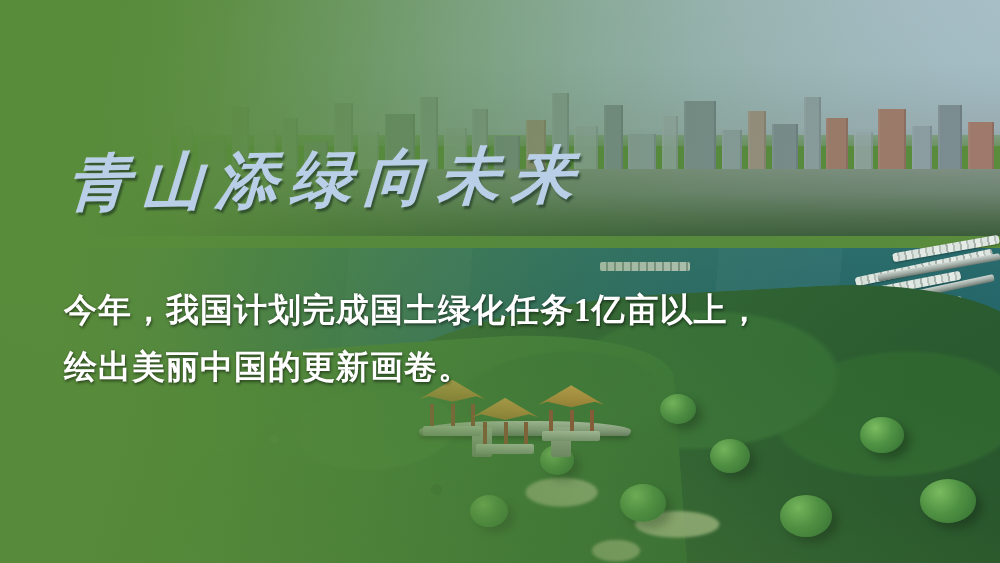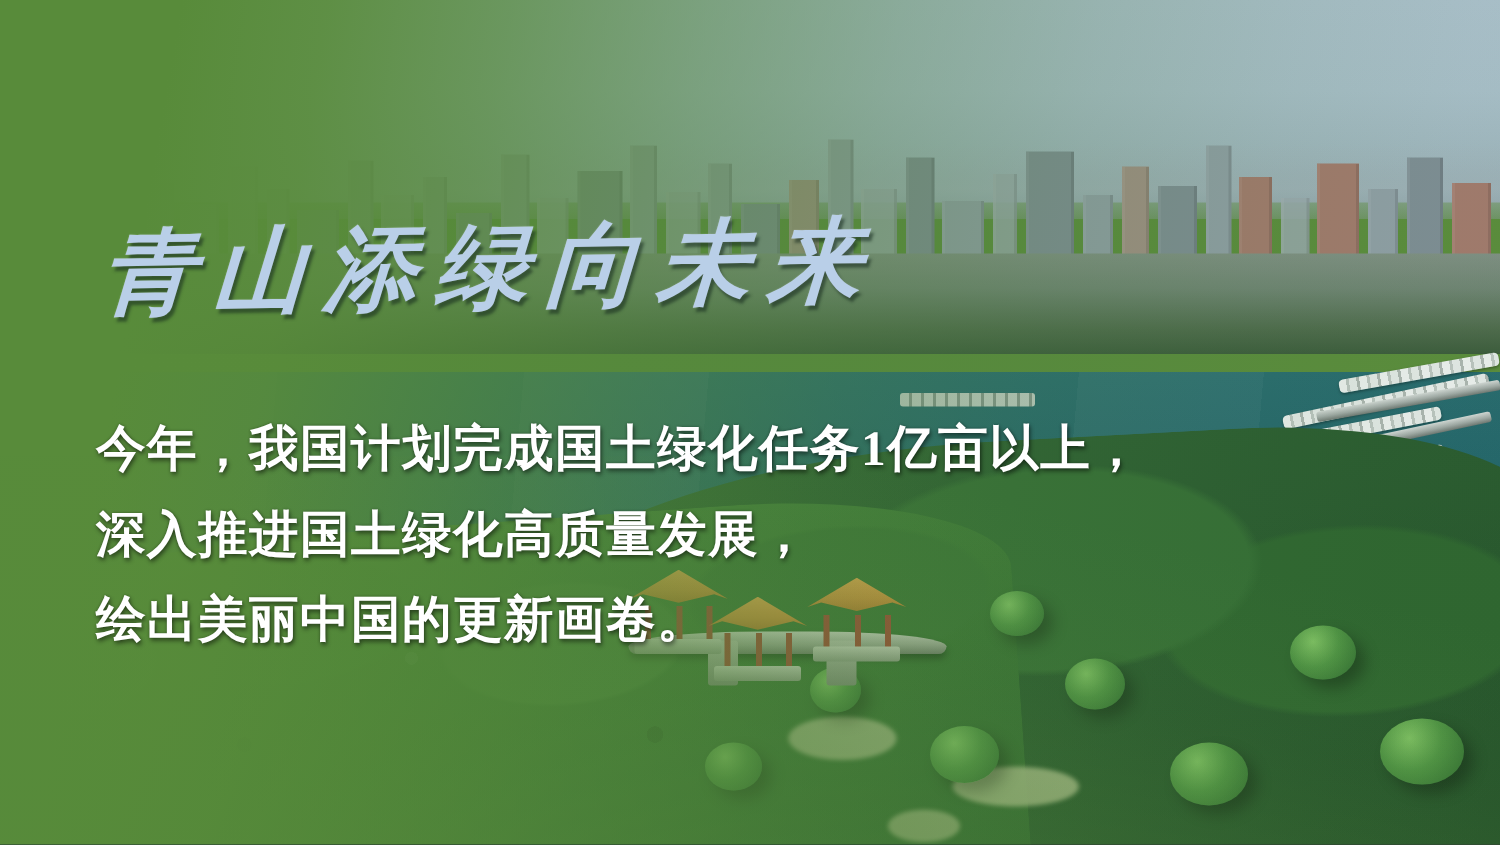--- a/index.html
+++ b/index.html
@@ -249,21 +249,21 @@
     text-shadow:
        2px 3px 2px rgba(20,40,30,.55),
        0 0 1px rgba(255,255,255,.35);
     white-space: nowrap;
     transform: skewX(-4deg) rotate(-1deg);
   }
 
   .body-copy {
     position: absolute;
     left: 64px;
-    top: 272px;
+    top: 282px;
     width: 880px;
   }
   .line {
     font-family: "Liberation Serif", "DejaVu Serif", serif;
     font-weight: 700;
     font-size: 33px;
     line-height: 57px;
     color: #ffffff;
     letter-spacing: 1px;
     white-space: nowrap;
@@ -383,17 +383,16 @@
 
   </div>
 
   <div class="green-overlay"></div>
   <div class="bottom-green"></div>
 
   <div class="title">青山添绿向未来</div>
 
   <div class="body-copy">
     <div class="line">今年，我国计划完成国土绿化任务1亿亩以上，</div>
-    <div class="line">深入推进国土绿化高质量发展，</div>
     <div class="line">绘出美丽中国的更新画卷。</div>
   </div>
 
 </div>
 
 </body></html>

